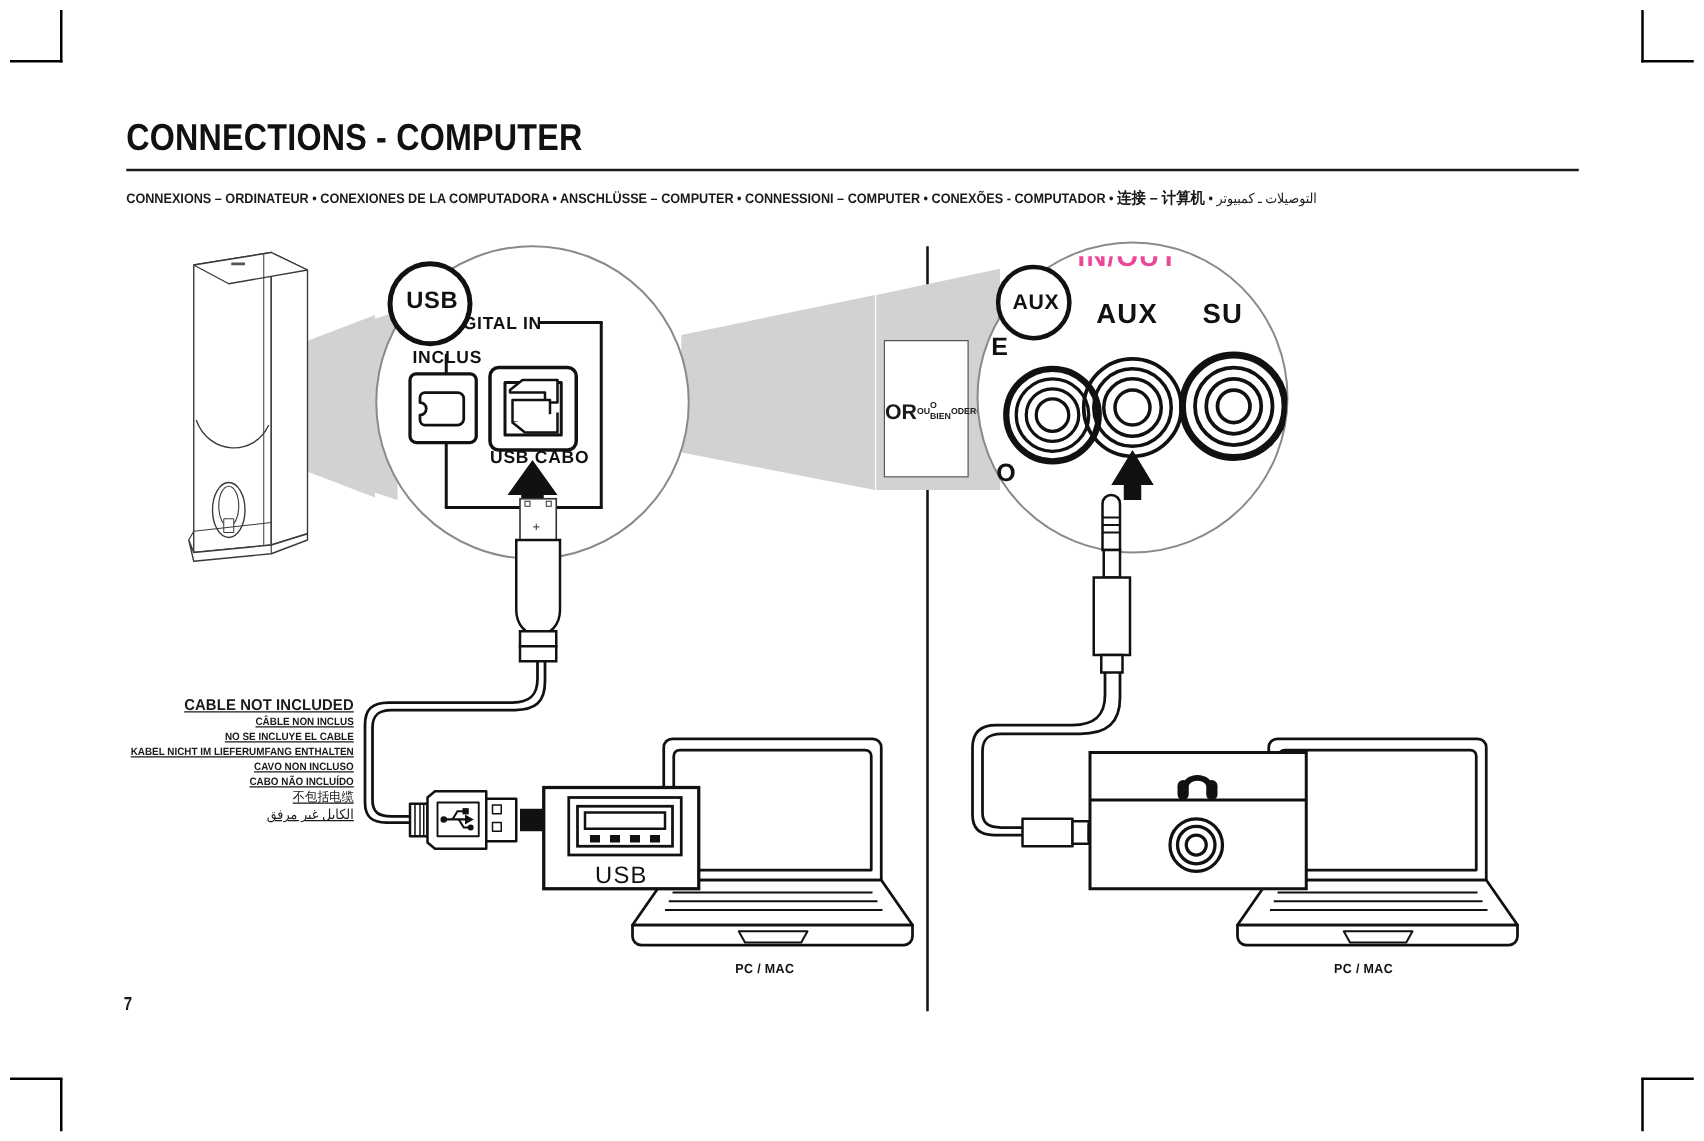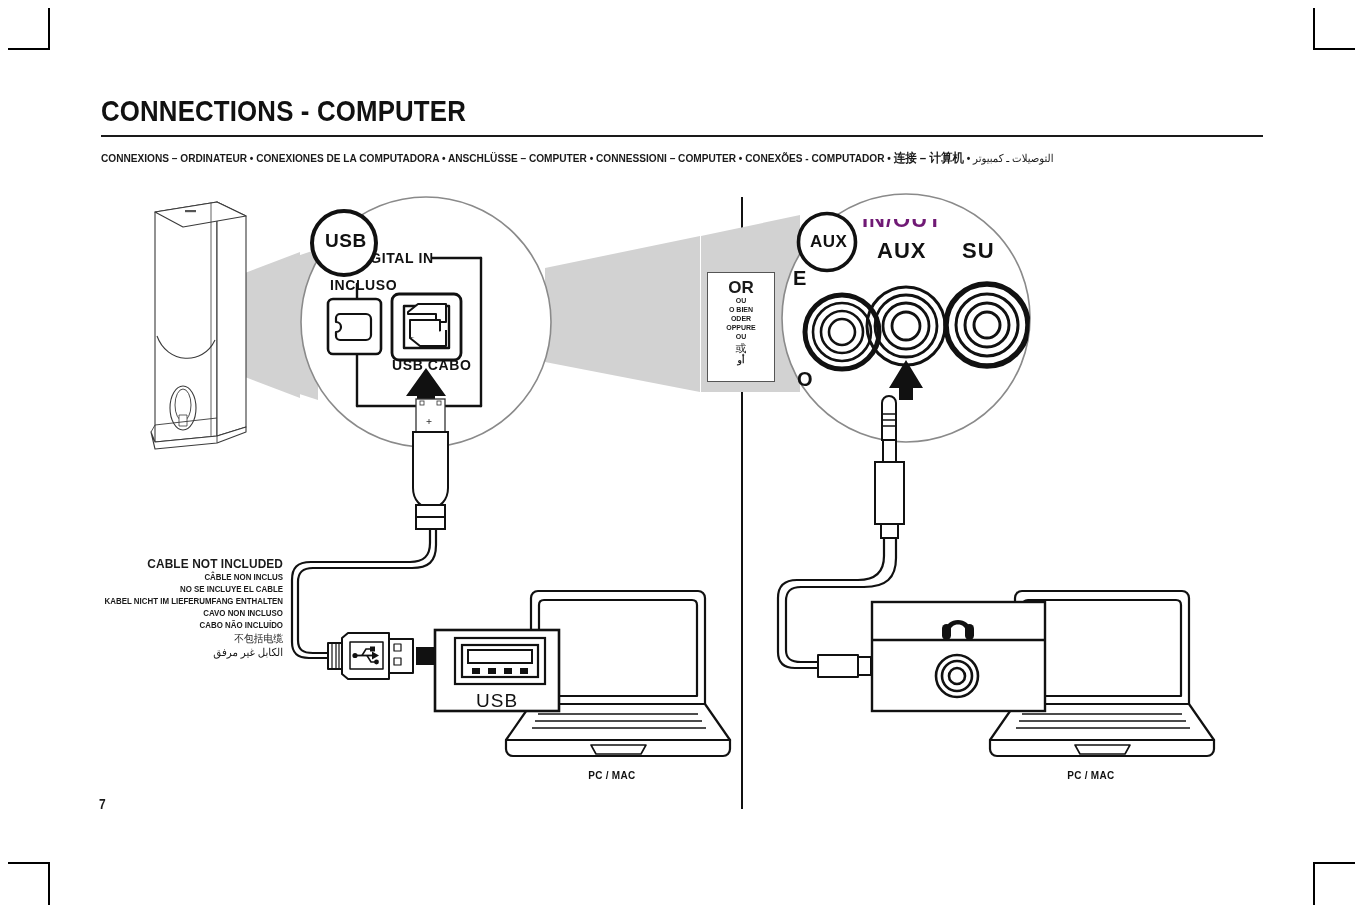--- a/index.html
+++ b/index.html
@@ -51,32 +51,32 @@
   .lbl{position:absolute;font-family:"Liberation Sans Narrow","Liberation Sans",sans-serif;font-weight:bold;color:#111;white-space:nowrap;}
 
   .badge-txt{font-size:19px;letter-spacing:.5px;}
   .port-lbl{font-size:14px;letter-spacing:.6px;}
   .big-lbl{font-size:22px;letter-spacing:1px;}
 
   
   .orbox{
     position:absolute;left:707px;top:272px;width:68px;height:110px;
     background:#fff;border:1px solid #555;
-    display:flex;flex-direction:column;align-items:center;justify-content:flex-start;
+    display:flex;flex-direction:row;align-items:center;justify-content:flex-start;
     padding-top:6px;box-sizing:border-box;
   }
   .orbox .or-main{font-size:17px;font-weight:bold;line-height:1.05;
     font-family:"Liberation Sans Narrow","Liberation Sans",sans-serif;}
   .orbox .or-sub{font-size:7px;font-weight:bold;line-height:1.28;
     font-family:"Liberation Sans Narrow","Liberation Sans",sans-serif;}
   .orbox .or-cjk{font-size:11px;line-height:1.25;font-weight:normal;}
   .orbox .or-ar{font-size:9px;line-height:1.2;font-weight:bold;}
 
   
-  .cni{position:absolute;left:0;top:557px;width:283px;text-align:right;}
+  .cni{position:absolute;left:0;top:557px;width:283px;text-align:right;text-decoration:underline;}
   .cni .l0{font-size:12.5px;font-weight:bold;letter-spacing:.1px;
     font-family:"Liberation Sans Narrow","Liberation Sans",sans-serif;
     transform:scaleX(.95);transform-origin:right center;}
   .cni .ln{font-size:8.5px;font-weight:bold;line-height:1.42;
     font-family:"Liberation Sans Narrow","Liberation Sans",sans-serif;
     transform:scaleX(.93);transform-origin:right center;}
   .cni .cjk{font-size:10.5px;font-weight:normal;line-height:1.35;}
   .cni .ar{font-size:11px;font-weight:normal;line-height:1.3;}
 
   .pcmac{
@@ -185,21 +185,21 @@
       <rect x="108" y="110" width="45" height="42" fill="#fff" stroke-width="2.4"></rect>
       <path d="M112,116 L122,108 L150,108 L150,126 L140,126 L140,118 L112,118 Z" fill="#fff" stroke-width="2"></path>
       <rect x="114" y="124" width="30" height="18" fill="#fff" stroke-width="2"></rect>
       <path d="M114,142 L124,150 L150,150 L150,134" fill="#fff" stroke-width="2"></path>
     </g>
 
     <polygon points="130,172 150,200 139,200 139,214 121,214 121,200 110,200" fill="#111"></polygon>
   </svg>
 
   <div class="lbl port-lbl" style="left:355px;top:250px;">DIGITAL IN</div>
-  <div class="lbl port-lbl" style="left:330px;top:277px;">INCLUSO</div>
+  <div class="lbl port-lbl" style="left:330px;top:277px;">INCLUS</div>
   <div class="lbl port-lbl" style="left:392px;top:357px;">USB CABO</div>
 
   <svg class="art" style="left:309px;top:208px;width:70px;height:70px;">
     <circle cx="35" cy="35" r="32" fill="#fff" stroke="#111" stroke-width="4"></circle>
   </svg>
   <div class="lbl badge-txt" style="left:325px;top:230px;">USB</div>
 
   <svg class="art" style="left:0px;top:0px;width:1363px;height:913px;">
 
     <g fill="#fff" stroke="#333" stroke-width="1.3">
@@ -330,21 +330,21 @@
         <circle cx="187" cy="133" r="41" stroke-width="5.5"></circle>
         <circle cx="187" cy="133" r="31" stroke-width="3"></circle>
         <circle cx="187" cy="133" r="22" stroke-width="3"></circle>
         <circle cx="187" cy="133" r="13" stroke-width="3"></circle>
       </g>
 
       <polygon points="106,168 123,196 113,196 113,208 99,208 99,196 89,196" fill="#111"></polygon>
     </g>
   </svg>
 
-  <div class="lbl big-lbl" style="left:862px;top:193px;color:#701a75;clip-path:inset(12px 0 0 0);margin-top:14px;">IN/OUT</div>
+  <div class="lbl big-lbl" style="left:862px;top:193px;color:#ec4899;clip-path:inset(12px 0 0 0);">IN/OUT</div>
   <div class="lbl big-lbl" style="left:877px;top:238px;">AUX</div>
   <div class="lbl big-lbl" style="left:962px;top:238px;clip-path:inset(0 18px 0 0);">SUB</div>
   <div class="lbl big-lbl" style="left:793px;top:267px;font-size:20px;">E</div>
   <div class="lbl big-lbl" style="left:797px;top:368px;font-size:20px;">O</div>
 
   <svg class="art" style="left:796px;top:211px;width:62px;height:62px;">
     <circle cx="31" cy="31" r="28.5" fill="#fff" stroke="#111" stroke-width="3.6"></circle>
   </svg>
   <div class="lbl badge-txt" style="left:810px;top:232px;font-size:17px;">AUX</div>
 

